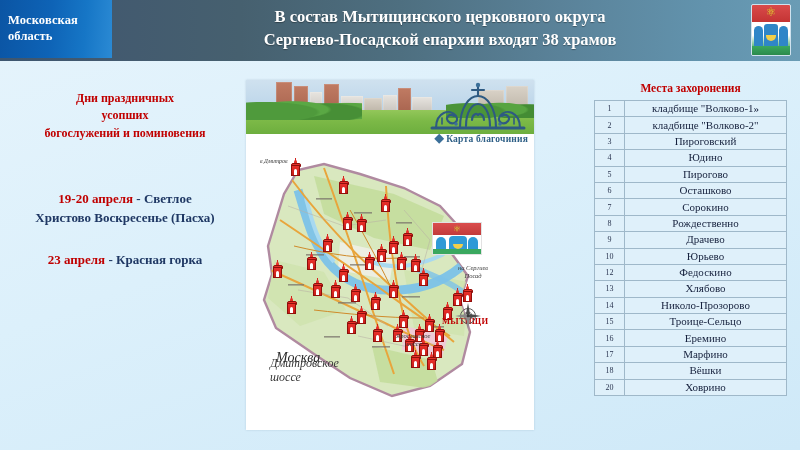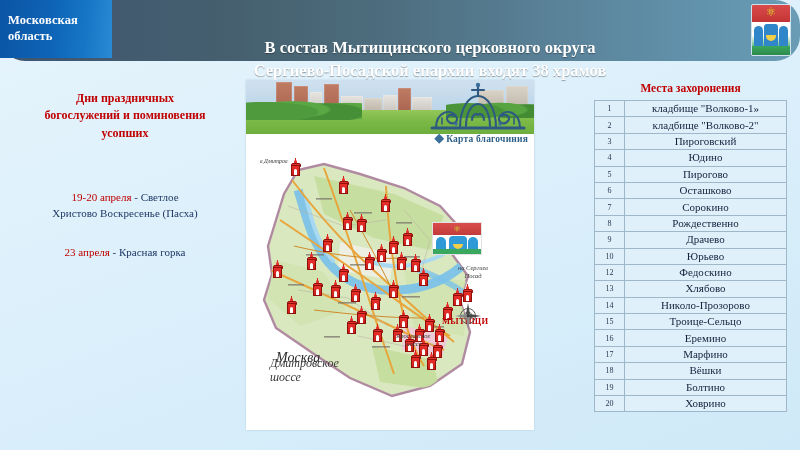--- a/index.html
+++ b/index.html
@@ -13,44 +13,42 @@
     width: 800px; height: 450px;
     background: linear-gradient(160deg, #e6f4fc 0%, #dcf0fb 45%, #cfe9f8 100%);
   }
 
   
   .header-band {
     position: absolute; left: 0; top: 0; width: 800px; height: 61px;
     background: linear-gradient(90deg,
         #3d5670 0%, #42596f 12%, #46606f 30%,
         #4e6f80 50%, #5a8299 70%, #6293ad 88%, #6a9cb5 100%);
-    border-radius: 25px;
   }
   .region-tab {
     position: absolute; left: 0; top: 0; width: 112px; height: 58px;
     background: linear-gradient(95deg, #0b55a4 0%, #0e63b6 45%, #1676c6 75%, #2b8ad4 100%);
     color: #ffffff;
     font-family: "Liberation Serif", serif;
     font-weight: bold;
     font-size: 12.5px;
     line-height: 1.25;
     padding: 13px 0 0 8px;
     letter-spacing: 0.1px;
   }
   .region-tab .ln { display: block; }
   .header-title {
-    position: absolute; left: 140px; top: 5px; width: 580px;
+    position: absolute; left: 150px; top: 5px; width: 580px;
     text-align: center;
     color: #ffffff;
     font-family: "Liberation Serif", serif;
     font-weight: bold;
     font-size: 16.5px;
     line-height: 1.42;
     text-shadow: 0 1px 1px rgba(0,0,0,.35);
-    margin-top: 31px;
   }
   .header-title .ln { display: block; white-space: nowrap; }
 
   
   .coa {
     position: absolute; right: 9px; top: 4px;
     width: 40px; height: 52px;
     border: 1.5px solid #cfe2ee;
     border-radius: 2px;
     overflow: hidden;
@@ -99,22 +97,22 @@
     font-family: "Liberation Serif", serif;
     font-weight: bold;
     font-size: 12px;
     line-height: 1.45;
     padding: 12px 6px 0 6px;
   }
   .lead-title .ln { display: block; }
   .dates { margin-top: 48px; }
   .date-row {
     font-family: "Liberation Serif", serif;
-    font-weight: normal;
-    font-size: 11px;
+    font-weight: bold;
+    font-size: 13px;
     line-height: 1.42;
     color: #1f3864;
     margin-bottom: 22px;
     padding: 0 6px;
     margin-top: 24px;
   }
   .date-row .d { color: #c00000; }
   .date-row .ln { display: block; }
 
   
@@ -314,22 +312,22 @@
       <div class="crescent"></div>
       <div class="green-base"></div>
       <div class="band-red"></div>
       <div class="griffin">⚛</div>
     </div>
   </div>
 
   <div class="left-col">
     <div class="lead-title">
       <span class="ln">Дни праздничных</span>
+      <span class="ln">усопших</span>
       <span class="ln">богослужений и поминовения</span>
-      <span class="ln">усопших</span>
     </div>
 
     <div class="dates">
 
       <div class="date-row">
         <span class="ln"><span class="d">19-20 апреля</span><span> - </span><span>Светлое</span></span>
         <span class="ln">Христово Воскресенье (Пасха)</span>
       </div>
 
       <div class="date-row">
@@ -827,24 +825,20 @@
           </tr>
           <tr>
             <td class="num">17</td>
             <td class="name">Марфино</td>
           </tr>
           <tr>
             <td class="num">18</td>
             <td class="name">Вёшки</td>
           </tr>
           <tr>
-            <td class="num">19</td>
-            <td class="name">Болтино</td>
-          </tr>
-          <tr>
             <td class="num">20</td>
             <td class="name">Ховрино</td>
           </tr>
         </tbody>
     </table>
   </div>
 
 </div>
 
 </body></html>

